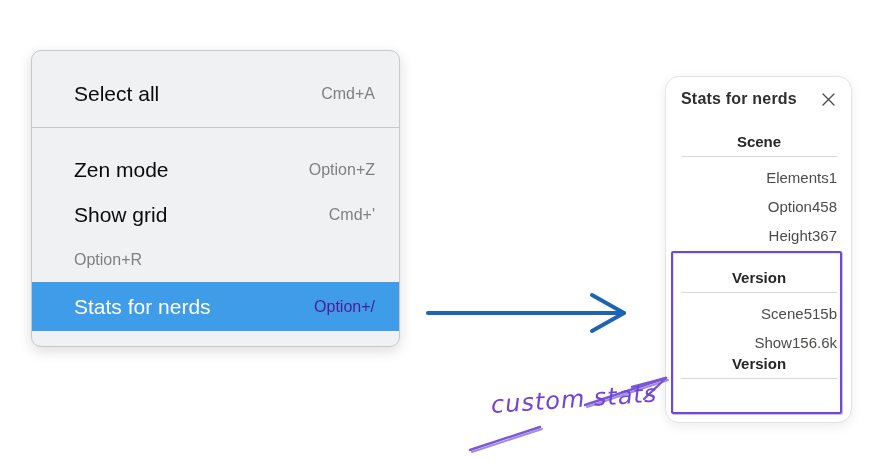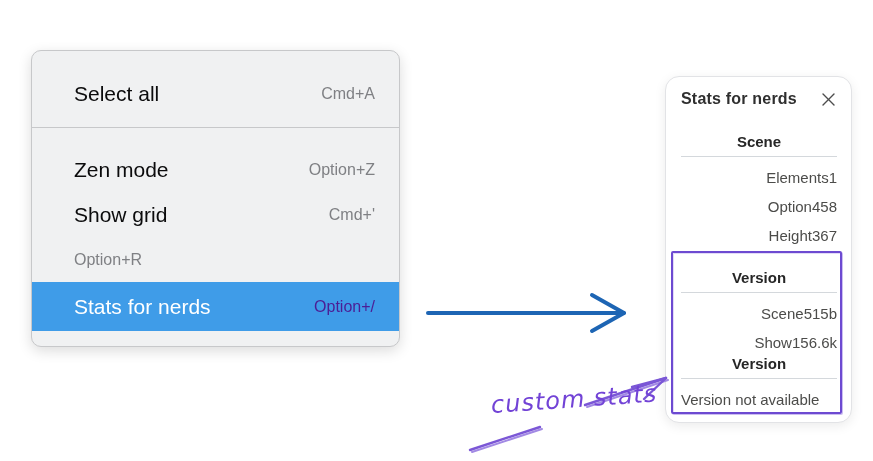--- a/index.html
+++ b/index.html
@@ -145,21 +145,20 @@
       </div>
       <div class="stat-row">
         <span>Show</span>
         <span>156.6k</span>
       </div>
     </div>
 
     <div class="section">
       <div class="sec-heading tight">Version</div>
       <div class="sec-divider"></div>
-      <div class="stat-note">Version not available</div>
     </div>
   </div>
 
   <div class="purple-box"></div>
 
   <svg class="overlay-svg" style="left:455px; top:355px;" width="250" height="110" viewBox="0 0 250 110">
 
     <g stroke="#a289e4" stroke-width="2" fill="none" stroke-linecap="round">
       <line x1="17" y1="97" x2="87" y2="74"></line>
       <line x1="132" y1="52" x2="213" y2="25"></line>

